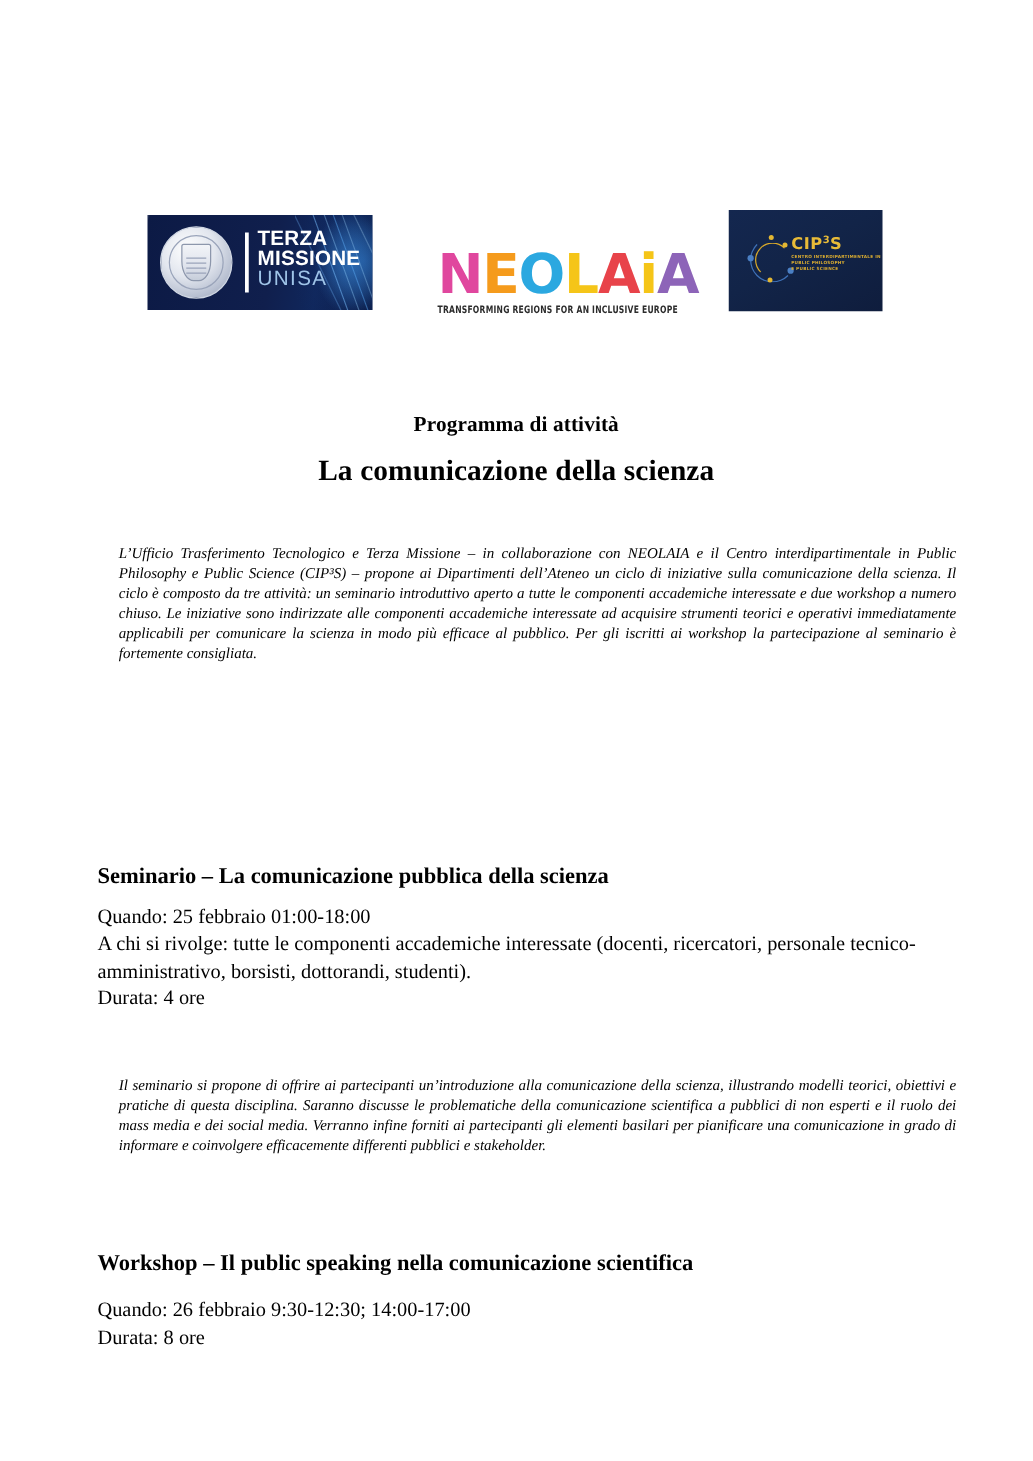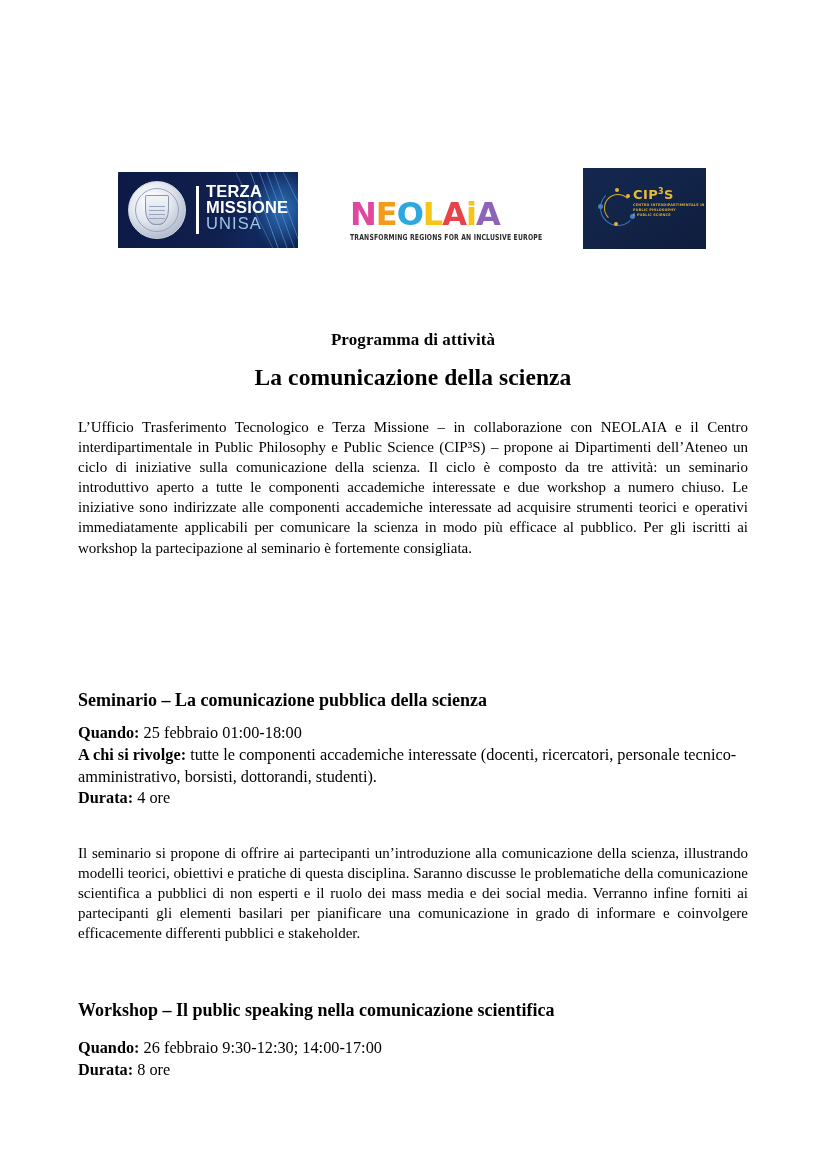--- a/index.html
+++ b/index.html
@@ -130,21 +130,21 @@
   
   .logo-neolaia {
     position: absolute;
     left: 272px;
     top: 26px;
     width: 190px;
     height: 50px;
   }
   .logo-neolaia .word {
     font-family: "DejaVu Sans", sans-serif;
-    font-size: 32px;
+    font-size: 44px;
     font-weight: bold;
     letter-spacing: -1px;
     line-height: 1;
     white-space: nowrap;
   }
   .logo-neolaia .word span { display: inline-block; }
   .logo-neolaia .tagline {
     font-family: "DejaVu Sans", sans-serif;
     font-size: 6.1px;
     font-weight: bold;
@@ -247,23 +247,24 @@
     position: absolute;
     top: 364px;
     width: 670px;
     letter-spacing: 0.1px;
   }
 
   .para {
     position: absolute;
     width: 670px;
     text-align: justify;
-    font-size: 15px;
+    font-size: 12px;
     line-height: 1.34;
-    margin: 0;
+    margin: 17px;
+    font-style: italic;
   }
   .para-intro { top: 417px; }
   .para-sem   { top: 843px; }
 
   .block-heading {
     position: absolute;
     width: 670px;
     font-size: 18px;
     font-weight: bold;
     margin: 0;
@@ -273,21 +274,21 @@
 
   .detail-block {
     position: absolute;
     width: 670px;
     font-size: 16.3px;
     line-height: 1.34;
     margin: 0;
   }
   .details-seminario { top: 722px; }
   .details-workshop  { top: 1037px; }
-  .detail-block .lbl { font-weight: bold; }
+  .detail-block .lbl { font-weight: normal; }
   .detail-line { display: block; }
 </style>
 </head>
 <body>
 
 <div class="page">
 
   <div class="logo-bar">
 
     <div class="logo-unisa">

